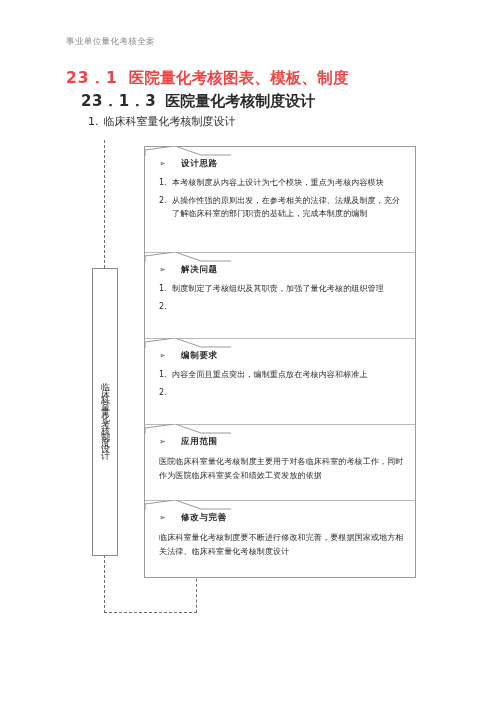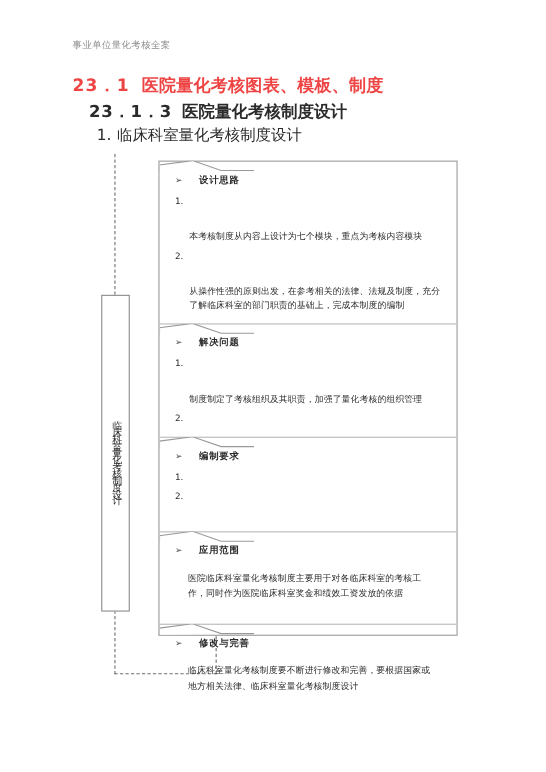--- a/index.html
+++ b/index.html
@@ -56,21 +56,21 @@
     color: #2b2b2b;
     white-space: nowrap;
     margin-left: 15px;
   }
   .h2 .num { margin-right: 9px; letter-spacing: 0.6px; }
 
   .h3 {
     position: absolute;
     left: 88px;
     top: 114px;
-    font-size: 14px;
+    font-size: 11px;
     color: #2b2b2b;
     white-space: nowrap;
   }
   .h3 .num { margin-right: 5px; }
 
   
   .diagram {
     position: absolute;
     left: 88px;
     top: 140px;
@@ -191,27 +191,27 @@
     margin-bottom: 5px;
     display: flex;
     align-items: flex-start;
   }
   .olist li:last-child { margin-bottom: 0; }
   .olist .idx {
     flex: none;
     width: 13px;
     color: #2b2b2b;
   }
-  .olist .txt { letter-spacing: 0.15px; margin-top: 32px; }
+  .olist .txt { letter-spacing: 0.15px; }
 
   .para {
     font-size: 8px;
     color: #2b2b2b;
     line-height: 1.72;
-    margin: 12px;
+    margin: 0;
     letter-spacing: 0.15px;
   }
 
   
   .s1 { min-height: 106px; }
   .s2 { min-height: 86px; }
   .s3 { min-height: 86px; }
   .s4 { min-height: 76px; }
   .s5 { min-height: 72px; }
 </style>
@@ -296,20 +296,21 @@
             <path d="M0 10 L0 4 L30 0 L56 9 L86 9" fill="#ffffff" stroke="#9a9a9a" stroke-width="1"></path>
           </svg>
         </div>
         <div class="sec-title">
           <span class="arrow-bullet">➢</span>
           <span class="t">编制要求</span>
         </div>
         <ul class="olist">
           <li>
             <span class="idx">1.</span>
+            <span class="txt">内容全面且重点突出，编制重点放在考核内容和标准上</span>
           </li>
           <li>
             <span class="idx">2.</span>
           </li>
         </ul>
       </div>
 
       <div class="section s4">
         <div class="notch">
           <svg width="86" height="11" viewBox="0 0 86 11">

